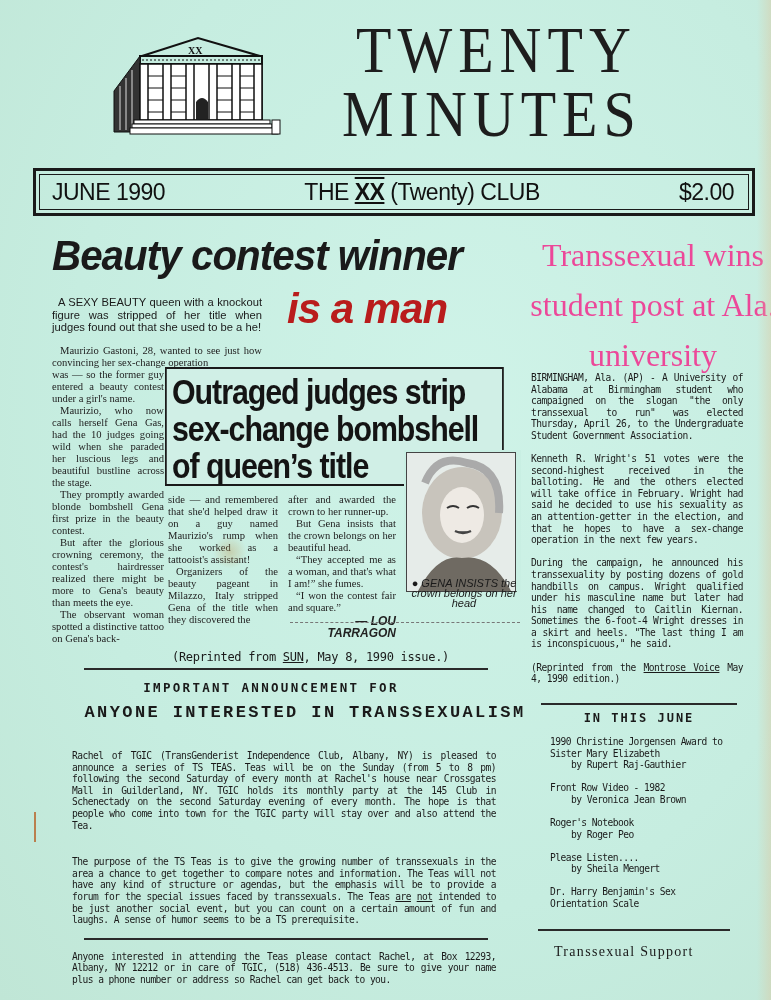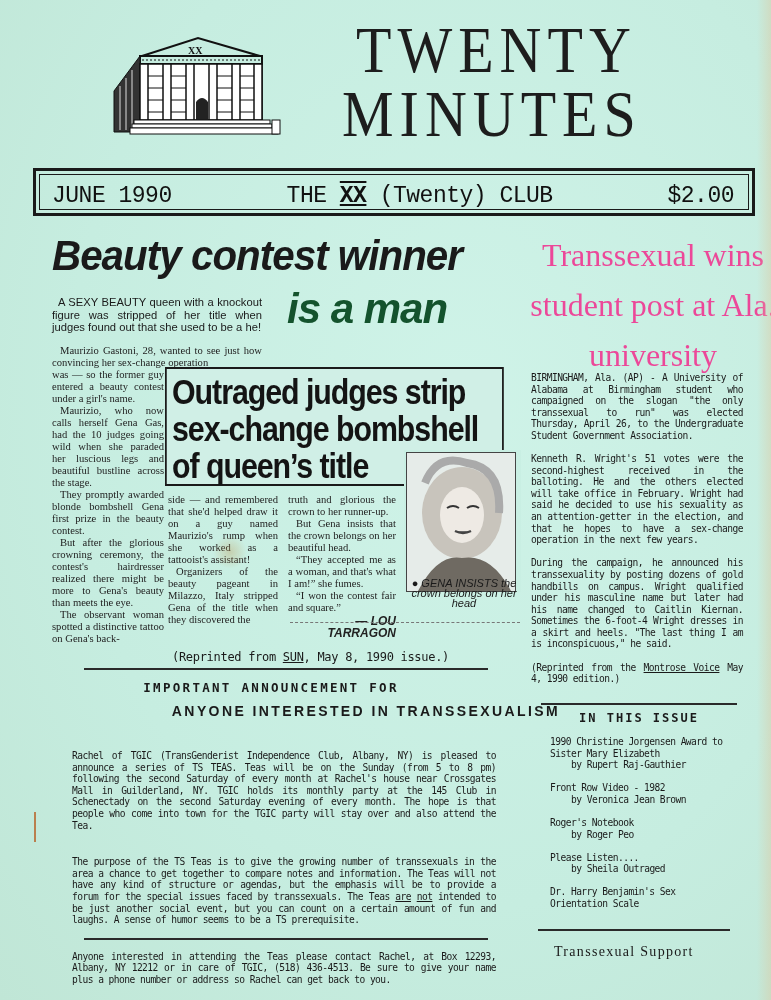--- a/index.html
+++ b/index.html
@@ -18,37 +18,37 @@
   .title-line { font-family: "Liberation Serif", serif; font-size: 58px; letter-spacing: 6px; color: #1d1d1d; line-height: 1; transform: scaleY(1.12); }
   .title1 { left: 356px; top: 22px; }
   .title2 { left: 342px; top: 86px; }
 
   .banner {
     left: 33px; top: 168px; width: 722px; height: 48px;
     border: 3px solid #1a1a1a; padding: 3px;
   }
   .banner-inner {
     width: 100%; height: 100%; border: 1.5px solid #1a1a1a;
-    display: flex; align-items: flex-end; justify-content: space-between;
+    display: flex; align-items: center; justify-content: space-between;
     padding: 0 14px 0 12px;
-    font-family: Liberation Mono, monospace; font-size: 23px; color: #111;
+    font-family: Liberation Sans, sans-serif; font-size: 23px; color: #111;
     letter-spacing: -0.5px;
   }
   .banner-inner .xx { font-weight: bold; text-decoration: underline overline; }
 
   
   .headline1 {
     left: 52px; top: 232px;
     font-family: "Liberation Sans", sans-serif; font-weight: bold; font-style: italic;
     font-size: 42px; color: #1a1a1a; letter-spacing: -1px; transform: scaleX(0.96); transform-origin: left;
   }
   .headline1b {
     left: 287px; top: 285px;
     font-family: "Liberation Sans", sans-serif; font-weight: bold; font-style: italic;
-    font-size: 42px; color: #14532d; letter-spacing: -1px;
+    font-size: 42px; color: #b91c1c; letter-spacing: -1px;
   }
   .lede {
     left: 52px; top: 296px; width: 210px;
     font-family: "Liberation Sans", sans-serif; font-size: 11.2px; line-height: 12.6px; text-align: justify;
     text-indent: 6px;
   }
   .body-serif { font-family: "Liberation Serif", serif; font-size: 10.6px; line-height: 12px; text-align: justify; color: #222; }
   .col1a { left: 52px; top: 345px; width: 210px; text-indent: 8px; }
   .col1b { left: 52px; top: 369px; width: 112px; }
   .col1b p { text-indent: 8px; }
@@ -79,21 +79,21 @@
     font-family: "Liberation Sans", sans-serif; font-style: italic; font-size: 11px; line-height: 10px; text-align: center;
   }
   .dotted-rule { left: 290px; top: 622px; width: 230px; border-top: 1px dashed #777; }
 
   .mono { font-family: "DejaVu Sans Mono", monospace; color: #1a1a1a; }
   .reprint1 { left: 172px; top: 650px; font-size: 12px; letter-spacing: -0.3px; text-align: right; }
   .rule1 { left: 84px; top: 668px; width: 404px; border-top: 2px solid #2a2a2a; }
 
   
   .ann-h1 { left: 0; width: 510px; top: 680px; text-align: center; font-family: "DejaVu Sans Mono", monospace; font-weight: bold; font-size: 12.5px; letter-spacing: 2.3px; padding-left: 32px; }
-  .ann-h2 { left: 0; width: 560px; top: 703px; text-align: right; font-family: Liberation Sans, sans-serif; font-weight: bold; font-size: 14px; letter-spacing: 2.4px; padding-left: 50px; }
+  .ann-h2 { left: 0; width: 560px; top: 703px; text-align: center; font-family: Liberation Mono, monospace; font-weight: bold; font-size: 17px; letter-spacing: 2.4px; padding-left: 50px; }
   .ann-body { left: 72px; top: 725px; width: 424px; font-size: 9.6px; line-height: 11.6px; text-align: justify; letter-spacing: -0.55px; }
   .ann-body p { margin-bottom: 11px; margin-top: 25px; }
   .rule2 { left: 84px; top: 938px; width: 404px; border-top: 2px solid #2a2a2a; }
   .left-mark { left: 34px; top: 812px; width: 2px; height: 30px; background: #b8642a; opacity: 0.8; }
 
   
   .headline2 {
     left: 524px; top: 230px; width: 258px; text-align: center;
     font-family: "Liberation Serif", serif; font-size: 32px; line-height: 50px; color: #ec4899;
   }
@@ -205,21 +205,21 @@
     <path d="M18,30 Q30,0 60,10 Q95,15 92,60" stroke="#aaa" stroke-width="8" fill="none"></path>
   </svg>
 </div>
 <div class="abs caption">● GENA INSISTS the crown belongs on her head</div>
 
 <div class="abs body-serif col2">
   <p>side — and remembered that she'd helped draw it on a guy named Maurizio's rump when she worked as a tattooist's assistant!</p>
   <p>Organizers of the beauty pageant in Milazzo, Italy stripped Gena of the title when they discovered the</p>
 </div>
 <div class="abs body-serif col3">
-  <p>truth and glorious the crown to her runner-up.</p>
+  <p>after and awarded the crown to her runner-up.</p>
   <p>But Gena insists that the crown belongs on her beautiful head.</p>
   <p>“They accepted me as a woman, and that's what I am!” she fumes.</p>
   <p>“I won the contest fair and square.”</p>
   <span class="byline">— LOU TARRAGON</span>
 </div>
 <div class="abs dotted-rule"></div>
 
 <div class="abs mono reprint1">
   <span>(Reprinted from </span><u>SUN</u><span>, May 8, 1990 issue.)</span>
 </div>
@@ -236,25 +236,25 @@
 <div class="abs left-mark"></div>
 
 <div class="abs headline2">Transsexual wins student post at Ala. university</div>
 <div class="abs mono ala-body">
   <p>BIRMINGHAM, Ala. (AP) - A University of Alabama at Birmingham student who campaigned on the slogan "the only transsexual to run" was elected Thursday, April 26, to the Undergraduate Student Government Association.</p>
   <p>Kenneth R. Wright's 51 votes were the second-highest received in the balloting. He and the others elected will take office in February. Wright had said he decided to use his sexuality as an attention-getter in the election, and that he hopes to have a sex-change operation in the next few years.</p>
   <p>During the campaign, he announced his transsexuality by posting dozens of gold handbills on campus. Wright qualified under his masculine name but later had his name changed to Caitlin Kiernan. Sometimes the 6-foot-4 Wright dresses in a skirt and heels. "The last thing I am is inconspicuous," he said.</p>
   <p><span>(Reprinted from the </span><u>Montrose Voice</u><span> May 4, 1990 edition.)</span></p>
 </div>
 <div class="abs rule3"></div>
-<div class="abs issue-h">IN THIS ISSUE</div>
+<div class="abs issue-h">IN THIS JUNE</div>
 <div class="abs mono issue-list">
   <div class="issue-item"><span>1990 Christine Jorgensen Award to Sister Mary Elizabeth</span><span class="by">by Rupert Raj-Gauthier</span></div>
   <div class="issue-item"><span>Front Row Video - 1982</span><span class="by">by Veronica Jean Brown</span></div>
   <div class="issue-item"><span>Roger's Notebook</span><span class="by">by Roger Peo</span></div>
-  <div class="issue-item"><span>Please Listen....</span><span class="by">by Sheila Outraged</span></div>
+  <div class="issue-item"><span>Please Listen....</span><span class="by">by Sheila Mengert</span></div>
   <div class="issue-item" style="width:150px"><span>Dr. Harry Benjamin's Sex Orientation Scale</span></div>
 </div>
 <div class="abs rule4"></div>
 <div class="abs support">Transsexual Support</div>
 
 <div class="abs stain"></div>
 <div class="abs edge-r"></div>
 
 </body></html>

